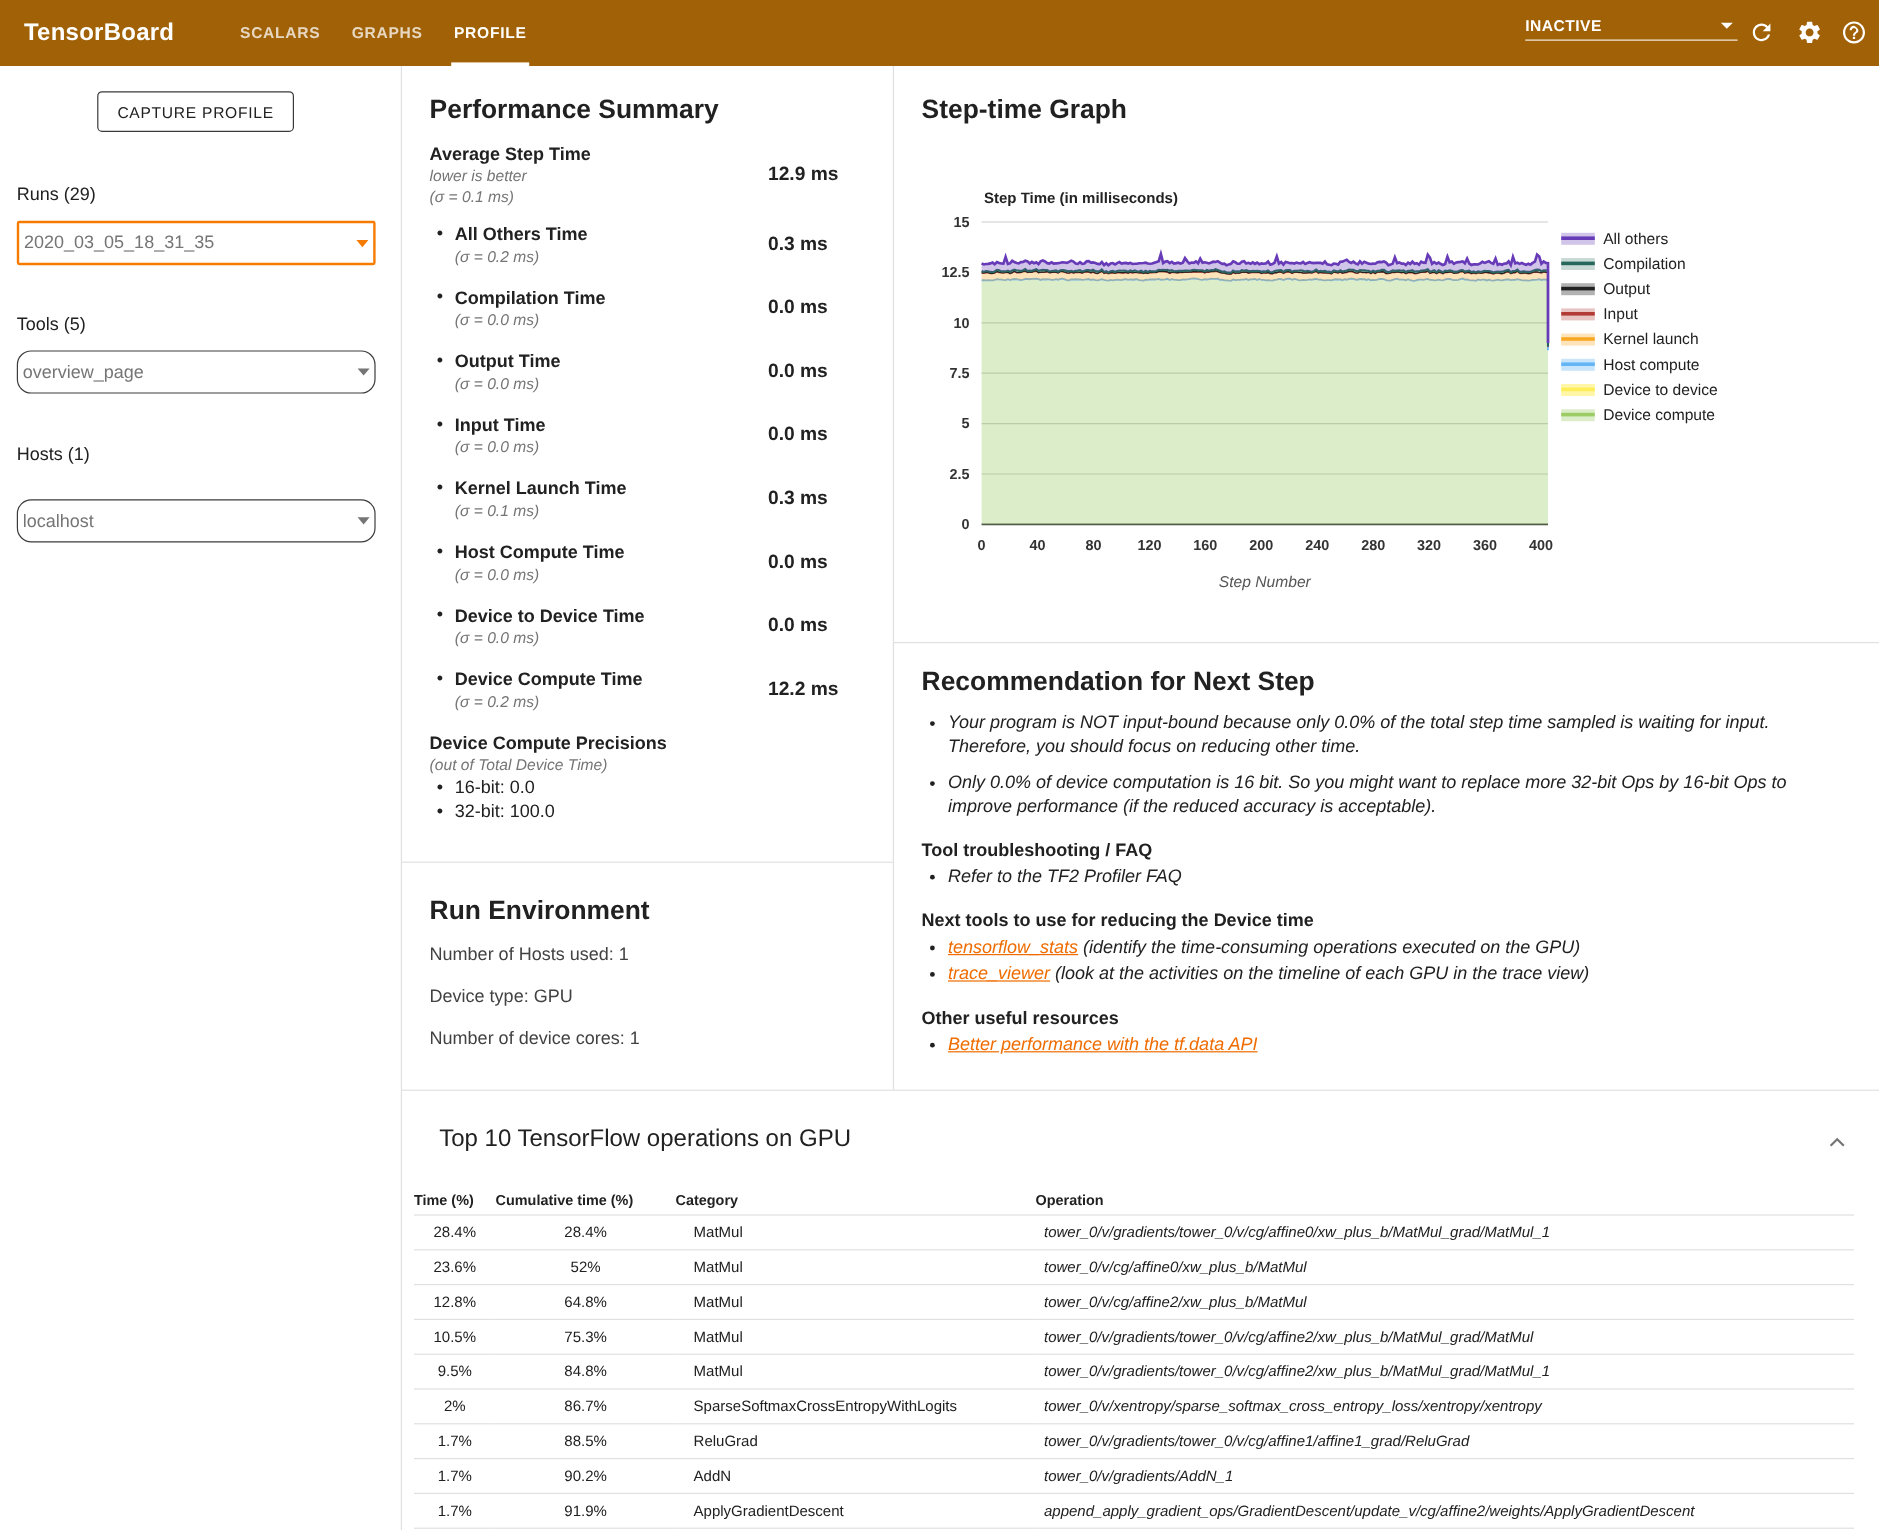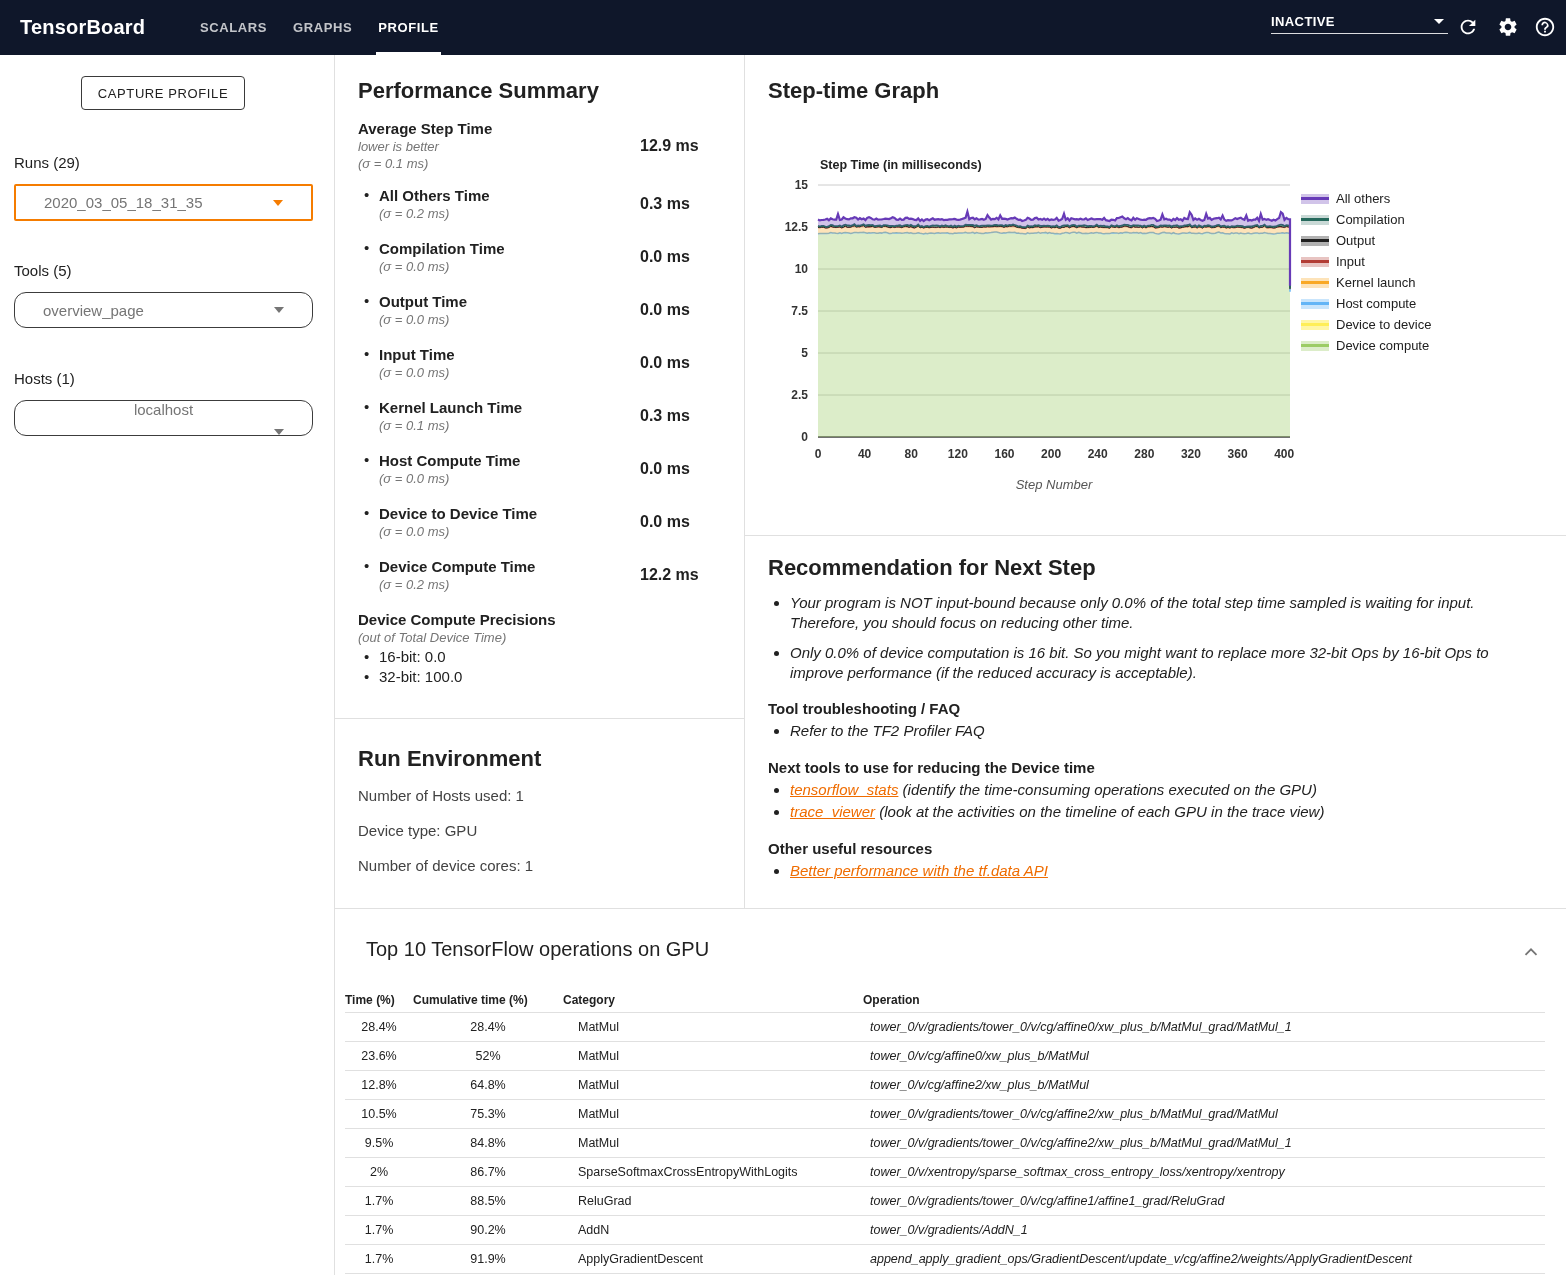--- a/index.html
+++ b/index.html
@@ -1,21 +1,21 @@
 <!DOCTYPE html>
 <html><head>
 <meta charset="utf-8">
 <style>
   * { margin:0; padding:0; box-sizing:border-box; }
   body { font-family:"Liberation Sans", sans-serif; background:#fff; }
   .canvas { position:relative; width:1566px; height:1275px; background:#fff; overflow:hidden; }
   .abs { position:absolute; }
 
   
-  .topbar { position:absolute; left:0; top:0; width:1566px; height:55px; background:#0f172a; }
+  .topbar { position:absolute; left:0; top:0; width:1566px; height:55px; background:#a16207; }
   .app-title { position:absolute; left:20px; top:0; height:55px; display:flex; align-items:center;
                color:#fff; font-size:20px; font-weight:bold; letter-spacing:.2px; }
   .nav { position:absolute; left:200px; top:0; height:55px; display:flex; gap:26px;justify-content:space-between; }
   .tab { position:relative; height:55px; display:flex; align-items:center; color:rgba(255,255,255,.75);
          font-size:13px; font-weight:bold; letter-spacing:.6px; cursor:pointer; }
   .tab.active { color:#fff; }
   .tab.active::after { content:""; position:absolute; left:-2px; right:-2px; bottom:0; height:3px; background:#fff; }
   .status-select { position:absolute; left:1271px; top:10px; width:177px; height:24px; display:flex; align-items:center;
                    border-bottom:1px solid rgba(255,255,255,.85); color:#fff; font-size:13px; font-weight:bold;
                    letter-spacing:.4px; cursor:pointer; }
@@ -25,21 +25,21 @@
 
   
   .divider { background:#e0e0e0; }
 
   
   .capture-btn { position:absolute; left:81px; top:76px; width:164px; height:34px; background:#fff;
                  border:1px solid #3a3a3a; border-radius:4px; font-size:13px; color:#212121; letter-spacing:.6px;
                  display:flex; align-items:center; justify-content:center; cursor:pointer; font-family:inherit; }
   .side-label { position:absolute; left:14px; font-size:15px; color:#212121; }
   .side-select { position:absolute; left:14px; width:299px; height:37px; background:#fff; display:flex; align-items:center;
-                 padding:0 28px; font-size:15px; color:#757575; cursor:pointer;justify-content:space-between; }
+                 padding:0 4px; font-size:15px; color:#757575; cursor:pointer; }
   .sel-runs  { border:2px solid #f57c00; border-radius:2px; }
   .sel-plain { border:1px solid #3c3c3c; border-radius:12px; }
   .caret { margin-left:auto; width:0; height:0; border-left:5px solid transparent; border-right:5px solid transparent; }
   .caret.orange { border-top:6px solid #f57c00; }
   .caret.gray   { border-top:6px solid #757575; }
 
   
   .h1 { font-size:22px; color:#212121; font-weight:700; }
 
   
@@ -132,21 +132,21 @@
   <div class="side-select sel-runs" style="top:184px;">
     <span>2020_03_05_18_31_35</span>
     <span class="caret orange"></span>
   </div>
   <div class="side-label" style="top:262px;">Tools (5)</div>
   <div class="side-select sel-plain" style="top:292px; height:36px;">
     <span>overview_page</span>
     <span class="caret gray"></span>
   </div>
   <div class="side-label" style="top:370px;">Hosts (1)</div>
-  <div class="side-select sel-plain" style="top:400px; height:36px;flex-direction:column;">
+  <div class="side-select sel-plain" style="top:416px; height:36px;">
     <span>localhost</span>
     <span class="caret gray"></span>
   </div>
 
   <div class="perf-col">
     <div class="h1 perf-title">Performance Summary</div>
     <div class="avg-block">
       <div class="p-label">Average Step Time</div>
       <div class="p-note">lower is better</div>
       <div class="p-note">(σ = 0.1 ms)</div>

